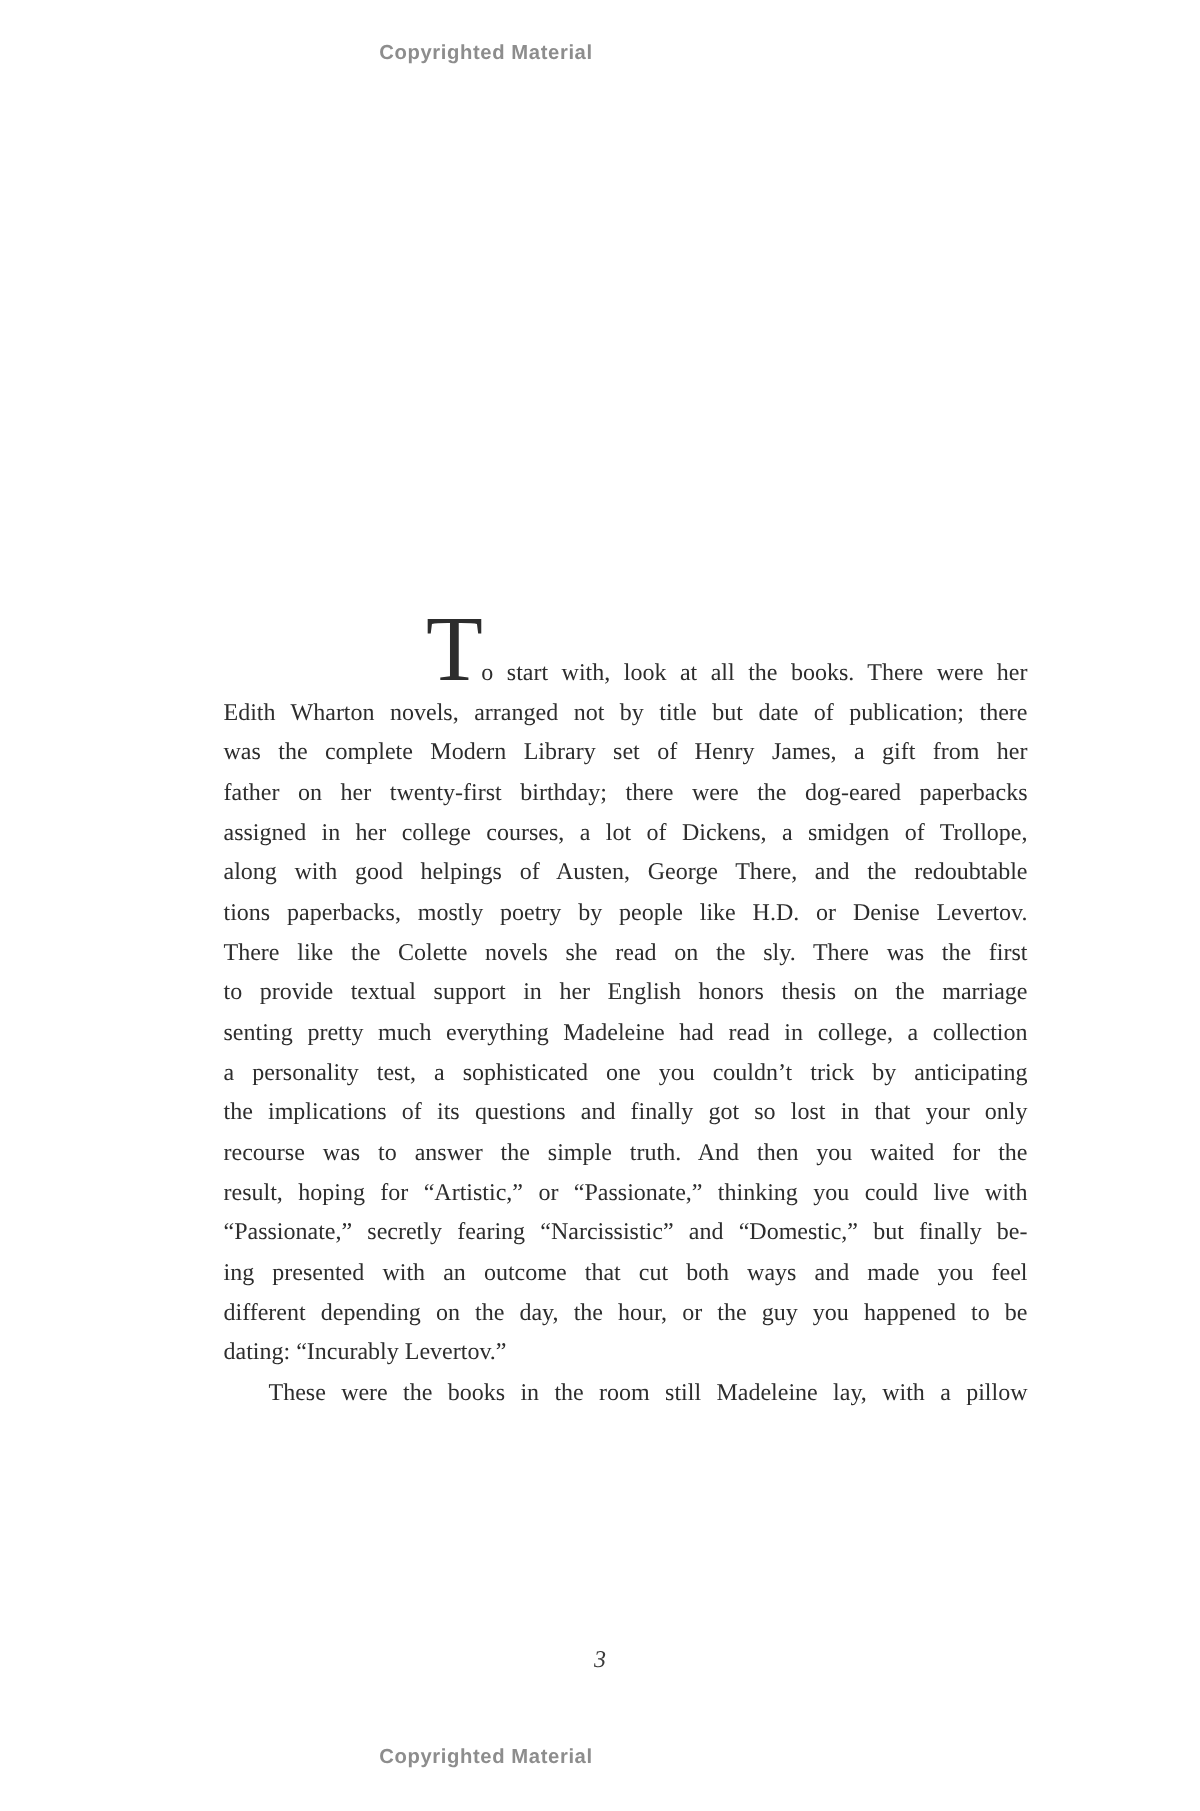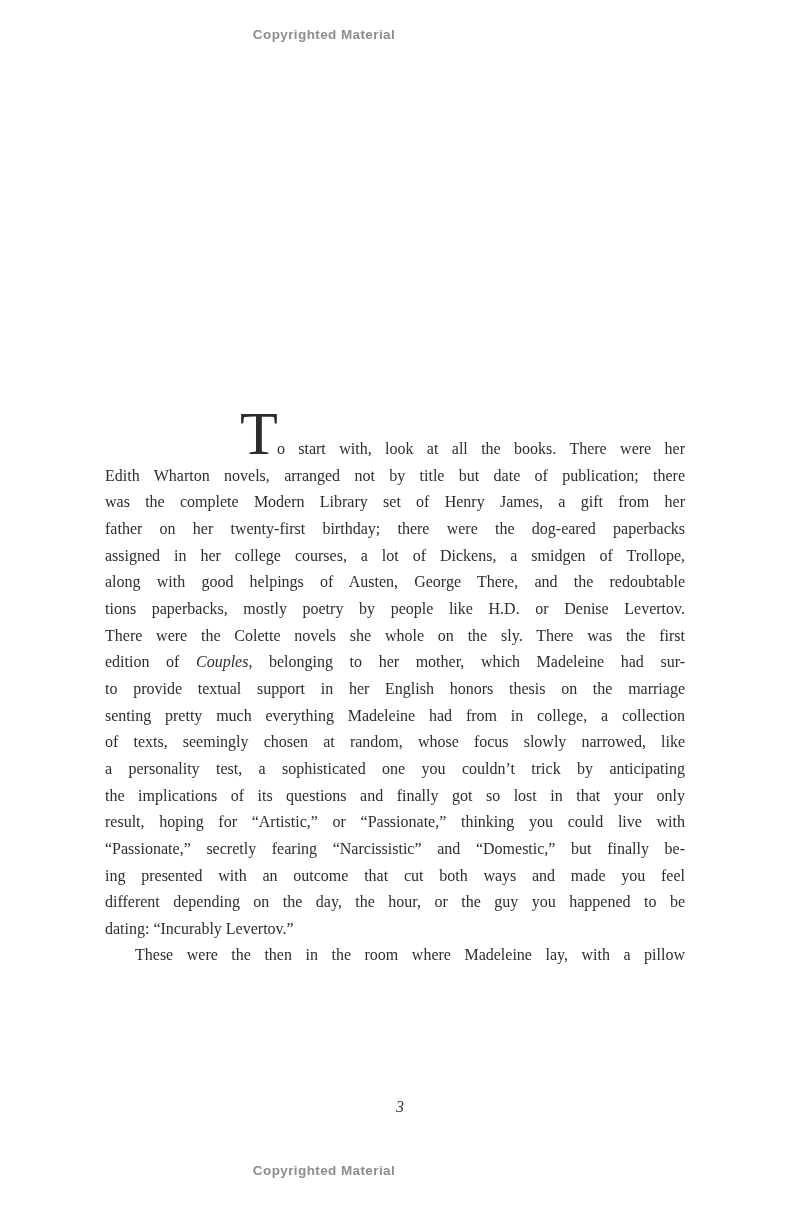--- a/index.html
+++ b/index.html
@@ -29,20 +29,21 @@
     top: 433px;
     width: 580px;
     font-family: "Liberation Serif", serif;
     font-size: 16px;
     line-height: 26.65px;
     color: #2d2d2d;
   }
   .line {
     text-align: justify;
     text-align-last: justify;
+    margin-left: 44px;
   }
   .line.no-stretch { text-align-last: left; }
   .line.first { text-indent: 135px; }
   .line.para-indent { text-indent: 30px; }
   .dropcap {
     font-size: 62px;
     line-height: 0;
     letter-spacing: -1px;
   }
   .italic { font-style: italic; }
@@ -64,30 +65,29 @@
 <div class="copyright top">Copyrighted Material</div>
 
 <div class="body-text">
   <div class="line first"><span class="dropcap">T</span><span>o start with, look at all the books. There were her</span></div>
   <div class="line">Edith Wharton novels, arranged not by title but date of publication; there</div>
   <div class="line">was the complete Modern Library set of Henry James, a gift from her</div>
   <div class="line">father on her twenty-first birthday; there were the dog-eared paperbacks</div>
   <div class="line">assigned in her college courses, a lot of Dickens, a smidgen of Trollope,</div>
   <div class="line">along with good helpings of Austen, George There, and the redoubtable</div>
   <div class="line">tions paperbacks, mostly poetry by people like H.D. or Denise Levertov.</div>
-  <div class="line">There were the Colette novels she whole on the sly. There was the first</div>
-  <div class="line"><span>edition of </span><span class="italic">Couples</span><span>, belonging to her mother, which Madeleine had sur-</span></div>
+  <div class="line">There like the Colette novels she read on the sly. There was the first</div>
   <div class="line">to provide textual support in her English honors thesis on the marriage</div>
-  <div class="line">senting pretty much everything Madeleine had from in college, a collection</div>
-  <div class="line">of texts, seemingly chosen at random, whose focus slowly narrowed, like</div>
+  <div class="line">senting pretty much everything Madeleine had read in college, a collection</div>
   <div class="line">a personality test, a sophisticated one you couldn’t trick by anticipating</div>
   <div class="line">the implications of its questions and finally got so lost in that your only</div>
+  <div class="line">recourse was to answer the simple truth. And then you waited for the</div>
   <div class="line">result, hoping for “Artistic,” or “Passionate,” thinking you could live with</div>
   <div class="line">“Passionate,” secretly fearing “Narcissistic” and “Domestic,” but finally be-</div>
   <div class="line">ing presented with an outcome that cut both ways and made you feel</div>
   <div class="line">different depending on the day, the hour, or the guy you happened to be</div>
   <div class="line no-stretch">dating: “Incurably Levertov.”</div>
-  <div class="line para-indent">These were the then in the room where Madeleine lay, with a pillow</div>
+  <div class="line para-indent">These were the books in the room still Madeleine lay, with a pillow</div>
 </div>
 
 <div class="page-number">3</div>
 
 <div class="copyright bottom">Copyrighted Material</div>
 
 </body></html>

